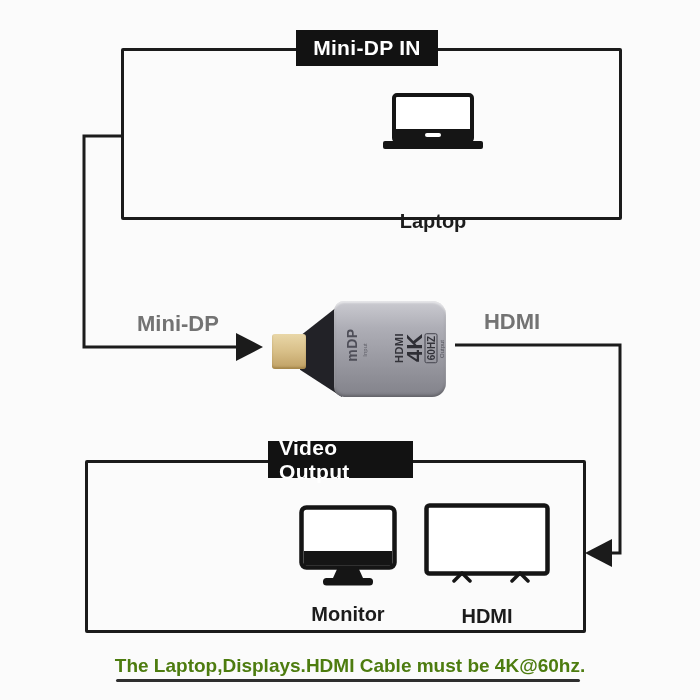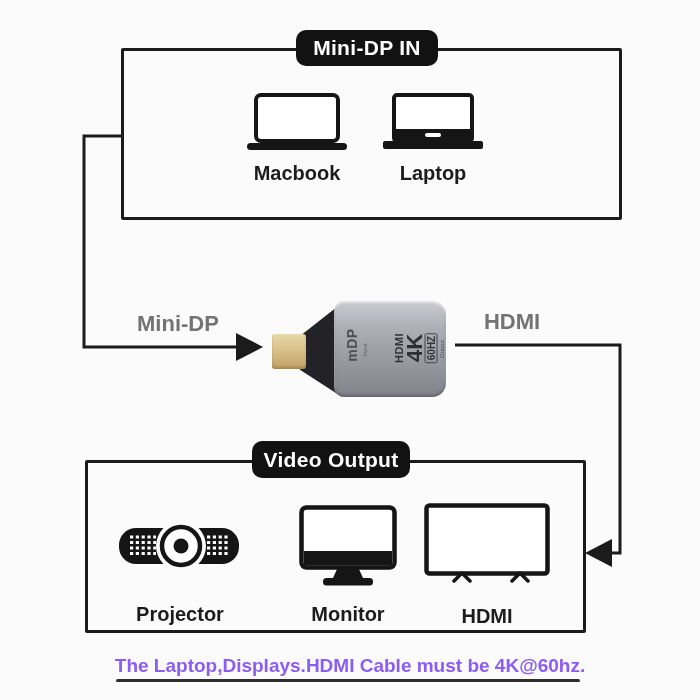--- a/index.html
+++ b/index.html
@@ -7,32 +7,32 @@
     position:relative; width:700px; height:700px;
     background:#fbfbfb; overflow:hidden;
     font-family:"Liberation Sans","DejaVu Sans",sans-serif;
     color:#1a1a1a;
   }
   .connectors { position:absolute; left:0; top:0; z-index:1; }
   .box { position:absolute; border:3px solid #1b1b1b; border-radius:2px; z-index:2; }
   .top-box    { left:121px; top:48px;  width:495px; height:166px; }
   .bottom-box { left:85px;  top:460px; width:495px; height:167px; }
   .pill {
-    position:absolute; background:#121212; color:#fff; border-radius:10px;
+    position:absolute; background:#121212; color:#fff; border-radius:0;
     display:flex; align-items:center; justify-content:center;
     font-weight:700; font-size:21px; letter-spacing:.3px; z-index:3;
   }
   .pill-top    { left:296px; top:30px;  width:142px; height:36px; }
-  .pill-bottom { left:252px; top:441px; width:158px; height:37px; }
+  .pill-bottom { left:268px; top:441px; width:134px; height:37px;padding-left:11px; }
 
   .device { position:absolute; display:flex; flex-direction:column; align-items:center; z-index:3; }
   .dev-label { font-size:20px; font-weight:700; color:#1c1c1c; }
   .device-macbook   { left:244px; top:92px;  width:106px; }
   .device-macbook .dev-label { margin-top:8px; }
-  .device-laptop    { left:381px; top:92px;  width:104px; }
+  .device-laptop    { left:381px; top:92px;  width:104px;gap:48px; }
   .device-laptop .dev-label  { margin-top:8px; }
   .device-projector { left:117px; top:514px; width:126px; }
   .device-projector .dev-label { margin-top:25px; }
   .device-monitor   { left:299px; top:505px; width:98px; }
   .device-monitor .dev-label { margin-top:14px; }
   .device-hdtv      { left:424px; top:503px; width:126px; }
   .device-hdtv .dev-label { margin-top:22px; }
 
   .port-label { position:absolute; font-size:22px; font-weight:700; text-align:center; color:#737373; z-index:3; }
   .label-minidp { left:118px; top:311px; width:120px; }
@@ -58,21 +58,21 @@
   .t-mdp    { left:82px;  top:47px; font-size:14px; font-weight:700; color:#4e4e58; letter-spacing:.5px; }
   .t-input  { left:95px;  top:52px; font-size:6px;  color:#5f5f68; }
   .t-hdmi   { left:129px; top:50px; font-size:11px; font-weight:700; color:#33333a; letter-spacing:.5px; }
   .t-4k     { left:145px; top:50px; font-size:22px; font-weight:700; color:#2e2e35; }
   .t-60hz   { left:161px; top:50px; font-size:10px; font-weight:700; color:#33333a;
               border:1px solid #45454e; border-radius:2px; padding:0 2px; }
   .t-output { left:172px; top:51px; font-size:6px;  color:#4f4f58; }
 
   .footnote {
     position:absolute; left:50px; top:655px; width:600px; text-align:center;
-    font-size:19px; font-weight:700; color:#8b5cf6; z-index:3;
+    font-size:19px; font-weight:700; color:#4d7c0f; z-index:3;
   }
   .footnote-line { position:absolute; left:116px; top:679px; width:464px; height:3px;
     background:#2e2e2e; border-radius:2px; z-index:3; }
 </style>
 </head>
 <body>
 
 <div class="canvas">
 
   <svg class="connectors" width="700" height="700" viewBox="0 0 700 700">
@@ -80,27 +80,20 @@
     <polygon points="236,333 263,347 236,361" fill="#1b1b1b"></polygon>
     <path d="M455 345 H620 V553 H610" fill="none" stroke="#1b1b1b" stroke-width="3"></path>
     <polygon points="612,539 585,553 612,567" fill="#1b1b1b"></polygon>
   </svg>
 
   <div class="box top-box"></div>
   <div class="pill pill-top">
     <span>Mini-DP IN</span>
   </div>
 
-  <div class="device device-macbook">
-    <svg width="104" height="62" viewBox="0 0 104 62">
-      <rect x="11" y="3" width="82" height="46" rx="5" fill="#ffffff" stroke="#151515" stroke-width="4"></rect>
-      <rect x="2" y="51" width="100" height="7" rx="3.5" fill="#151515"></rect>
-    </svg>
-    <div class="dev-label">Macbook</div>
-  </div>
 
   <div class="device device-laptop">
     <svg width="104" height="62" viewBox="0 0 104 62">
       <rect x="13" y="3" width="78" height="46" rx="3" fill="#ffffff" stroke="#151515" stroke-width="4"></rect>
       <rect x="15" y="37" width="74" height="12" fill="#151515"></rect>
       <rect x="44" y="41" width="16" height="4" rx="2" fill="#ffffff"></rect>
       <rect x="2" y="49" width="100" height="8" rx="2" fill="#151515"></rect>
     </svg>
     <div class="dev-label">Laptop</div>
   </div>
@@ -118,37 +111,20 @@
     <span class="rot t-4k">4K</span>
     <span class="rot t-60hz">60HZ</span>
     <span class="rot t-output">Output</span>
   </div>
 
   <div class="box bottom-box"></div>
   <div class="pill pill-bottom">
     <span>Video Output</span>
   </div>
 
-  <div class="device device-projector">
-    <svg width="126" height="64" viewBox="0 0 126 64">
-      <rect x="2" y="14" width="120" height="36" rx="17" fill="#151515"></rect>
-      <line x1="13" y1="23" x2="39" y2="23" stroke="#ffffff" stroke-width="3.2" stroke-dasharray="3.2 2.6"></line>
-      <line x1="13" y1="28.5" x2="39" y2="28.5" stroke="#ffffff" stroke-width="3.2" stroke-dasharray="3.2 2.6"></line>
-      <line x1="13" y1="34" x2="39" y2="34" stroke="#ffffff" stroke-width="3.2" stroke-dasharray="3.2 2.6"></line>
-      <line x1="13" y1="39.5" x2="39" y2="39.5" stroke="#ffffff" stroke-width="3.2" stroke-dasharray="3.2 2.6"></line>
-      <line x1="90" y1="23" x2="111" y2="23" stroke="#ffffff" stroke-width="3.2" stroke-dasharray="3.2 2.6"></line>
-      <line x1="90" y1="28.5" x2="111" y2="28.5" stroke="#ffffff" stroke-width="3.2" stroke-dasharray="3.2 2.6"></line>
-      <line x1="90" y1="34" x2="111" y2="34" stroke="#ffffff" stroke-width="3.2" stroke-dasharray="3.2 2.6"></line>
-      <line x1="90" y1="39.5" x2="111" y2="39.5" stroke="#ffffff" stroke-width="3.2" stroke-dasharray="3.2 2.6"></line>
-      <circle cx="64" cy="32" r="25" fill="#fbfbfb"></circle>
-      <circle cx="64" cy="32" r="19" fill="#ffffff" stroke="#151515" stroke-width="4.5"></circle>
-      <circle cx="64" cy="32" r="7.5" fill="#151515"></circle>
-    </svg>
-    <div class="dev-label">Projector</div>
-  </div>
 
   <div class="device device-monitor">
     <svg width="98" height="84" viewBox="0 0 98 84">
       <rect x="2.5" y="2.5" width="93" height="60" rx="5" fill="#ffffff" stroke="#151515" stroke-width="4.5"></rect>
       <rect x="5" y="46" width="88" height="14.5" fill="#151515"></rect>
       <polygon points="39,62 59,62 64,73 34,73" fill="#151515"></polygon>
       <rect x="24" y="73" width="50" height="7.5" rx="3.5" fill="#151515"></rect>
     </svg>
     <div class="dev-label">Monitor</div>
   </div>

